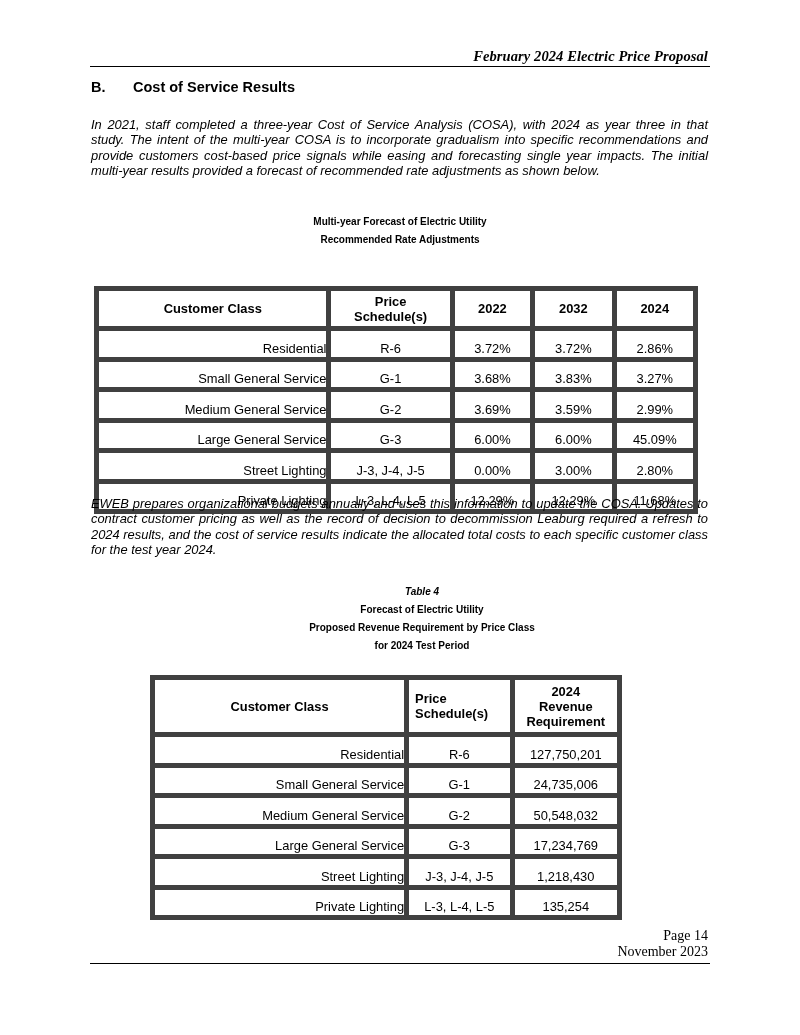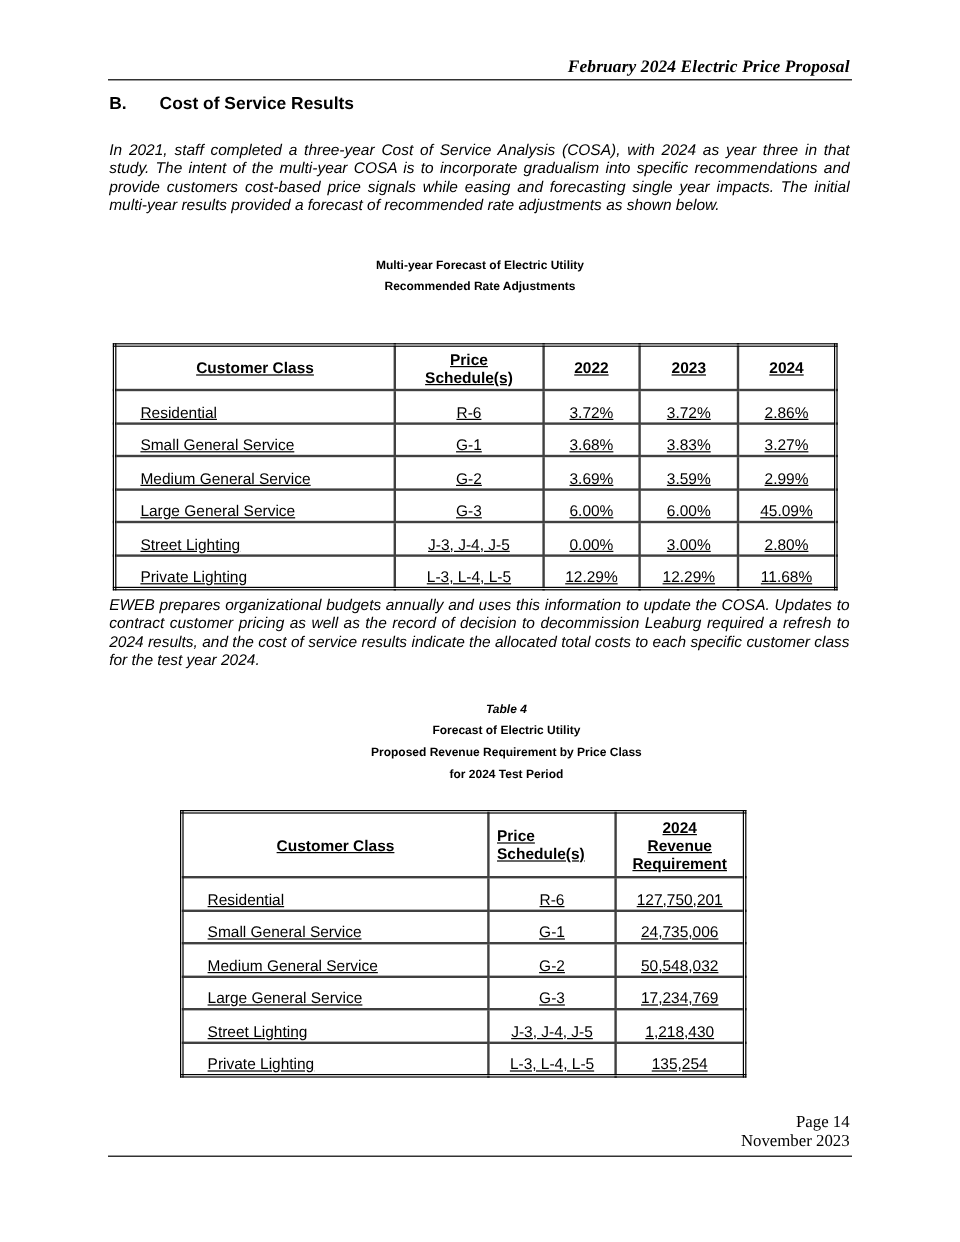--- a/index.html
+++ b/index.html
@@ -35,25 +35,25 @@
   .tt1 { top: 213px; }
   .tt2 { top: 583px; padding-left: 22px; }
   .tt2 .italic { font-style: italic; }
 
   table.doc-table {
     position: absolute; border-collapse: collapse;
     font-family: "Liberation Sans", sans-serif; font-size: 12.9px;
     border: 3px double #000;
   }
   table.doc-table th, table.doc-table td {
-    border: 2px solid #404040; padding: 0; text-decoration: underline;
+    border: 5px solid #404040; padding: 0;
   }
   table.doc-table th { font-weight: bold; text-align: center; line-height: 15px; }
   table.doc-table td { height: 24.5px; vertical-align: bottom; padding-bottom: 1px; }
-  table.doc-table td.cls { text-align: left; padding-left: 20px; }
+  table.doc-table td.cls { text-align: right; padding-left: 20px; }
   table.doc-table td.ctr { text-align: center; }
 
   #table1 { left: 94px; top: 286px; width: 604px; }
   #table1 th { height: 35px; }
   #table1 col.c1 { width: 235px; }
   #table1 col.c2 { width: 124px; }
   #table1 col.c3 { width: 81px; }
   #table1 col.c4 { width: 82px; }
   #table1 col.c5 { width: 82px; }
 
@@ -99,21 +99,21 @@
         <col class="c3">
         <col class="c4">
         <col class="c5">
       </colgroup>
     <thead>
       <tr>
         <th>Customer Class</th>
         <th style="white-space: pre-line;">Price
 Schedule(s)</th>
         <th>2022</th>
-        <th>2023</th>
+        <th>2032</th>
         <th>2024</th>
       </tr>
     </thead>
     <tbody id="table1-body">
         <tr>
           <td class="cls">Residential</td>
           <td class="ctr">R-6</td>
           <td class="ctr">3.72%</td>
           <td class="ctr">3.72%</td>
           <td class="ctr">2.86%</td>

